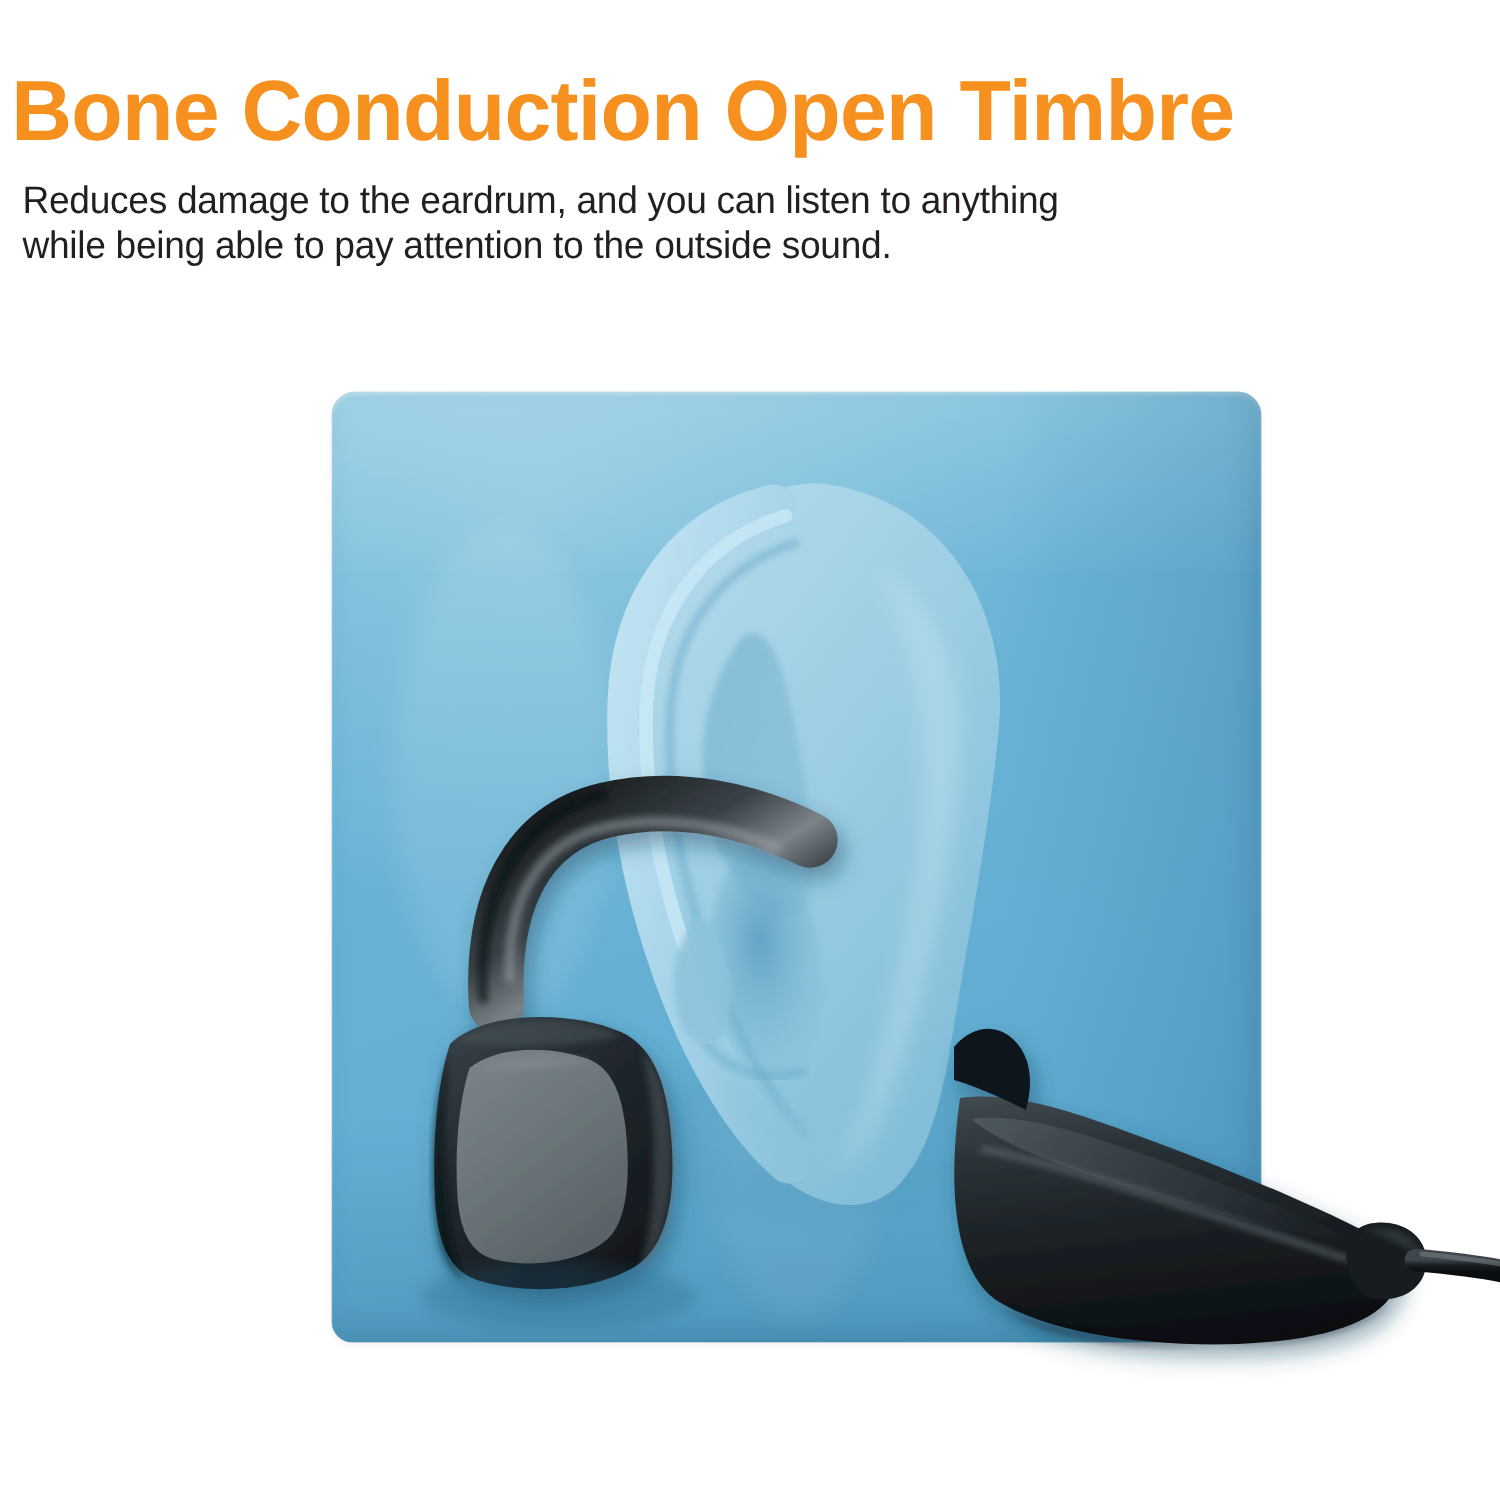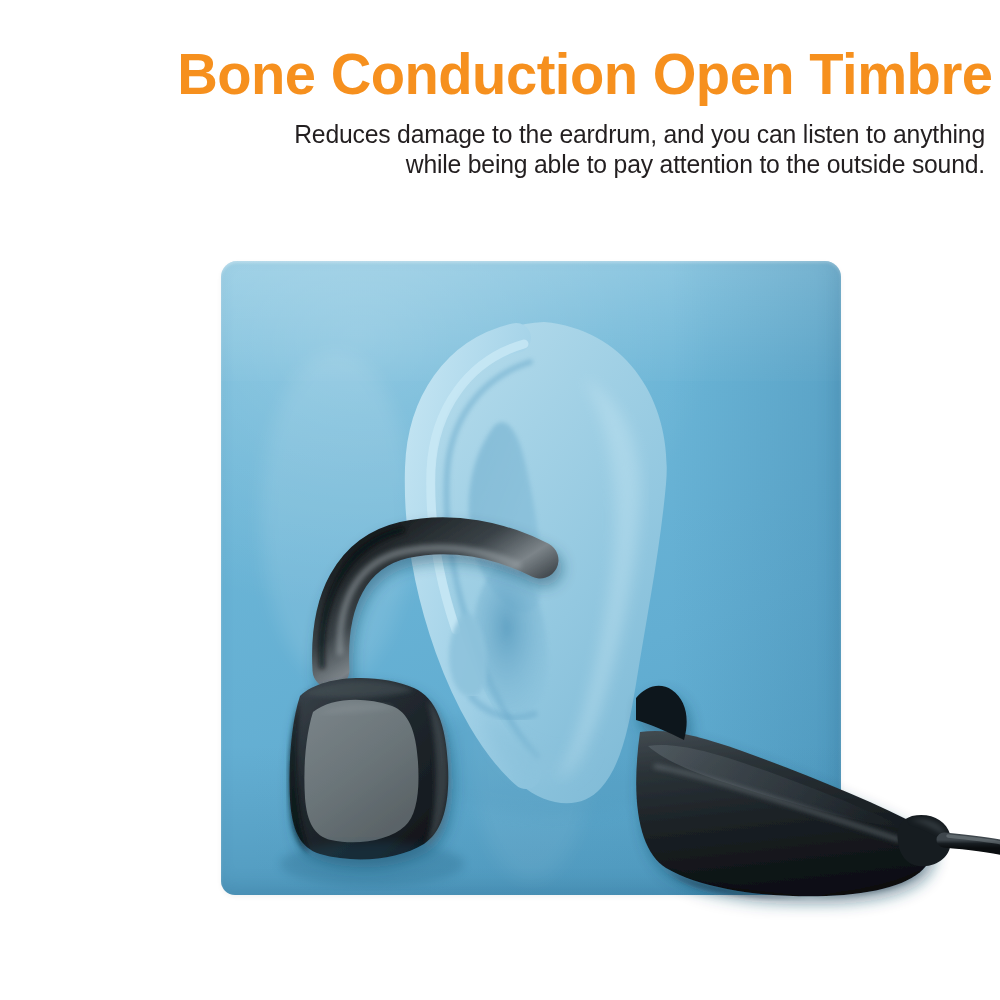--- a/index.html
+++ b/index.html
@@ -21,21 +21,21 @@
     overflow: hidden;
     margin: 0 auto;
   }
 
   
   .header-block {
     position: absolute;
     left: 0;
     top: 44px;
     width: 1000px;
-    text-align: right;
+    text-align: left;
   }
 
   .headline {
     font-family: "Liberation Sans", sans-serif;
     font-weight: bold;
     font-size: 57px;
     line-height: 60px;
     letter-spacing: -0.5px;
     color: #F6901E;
     white-space: nowrap;

